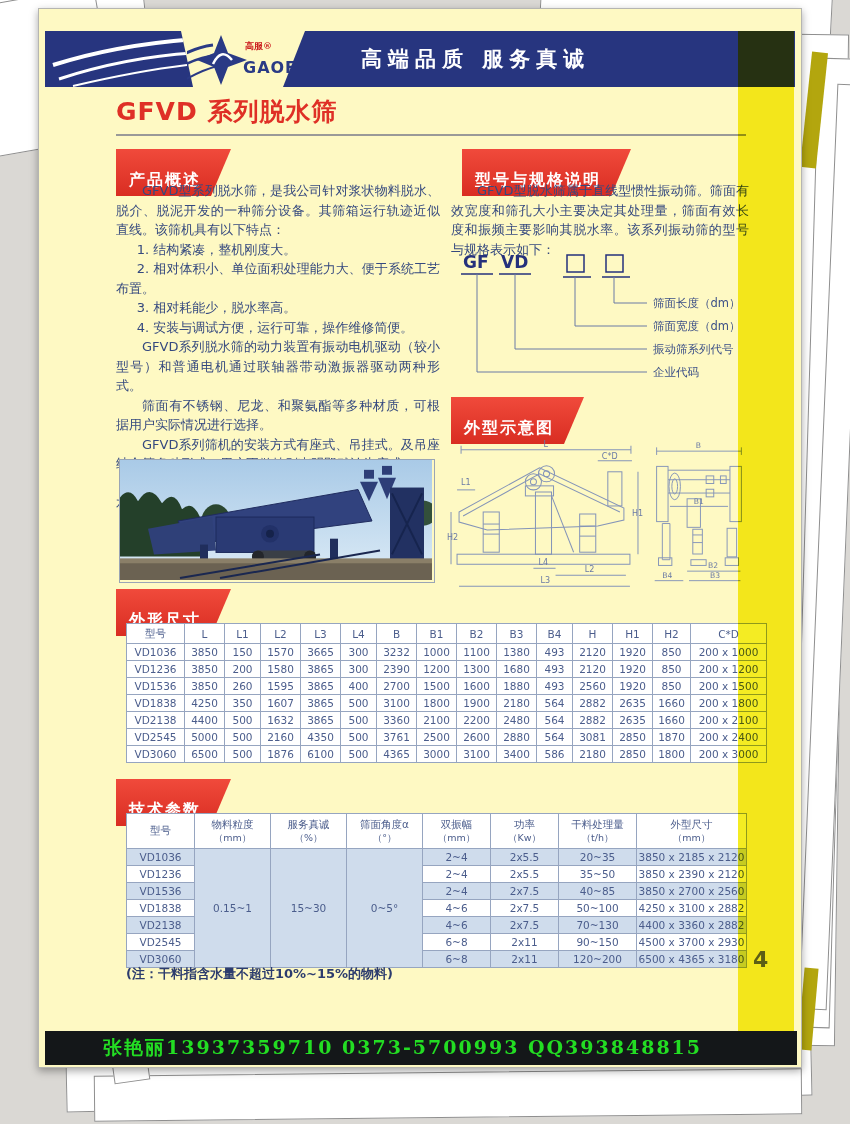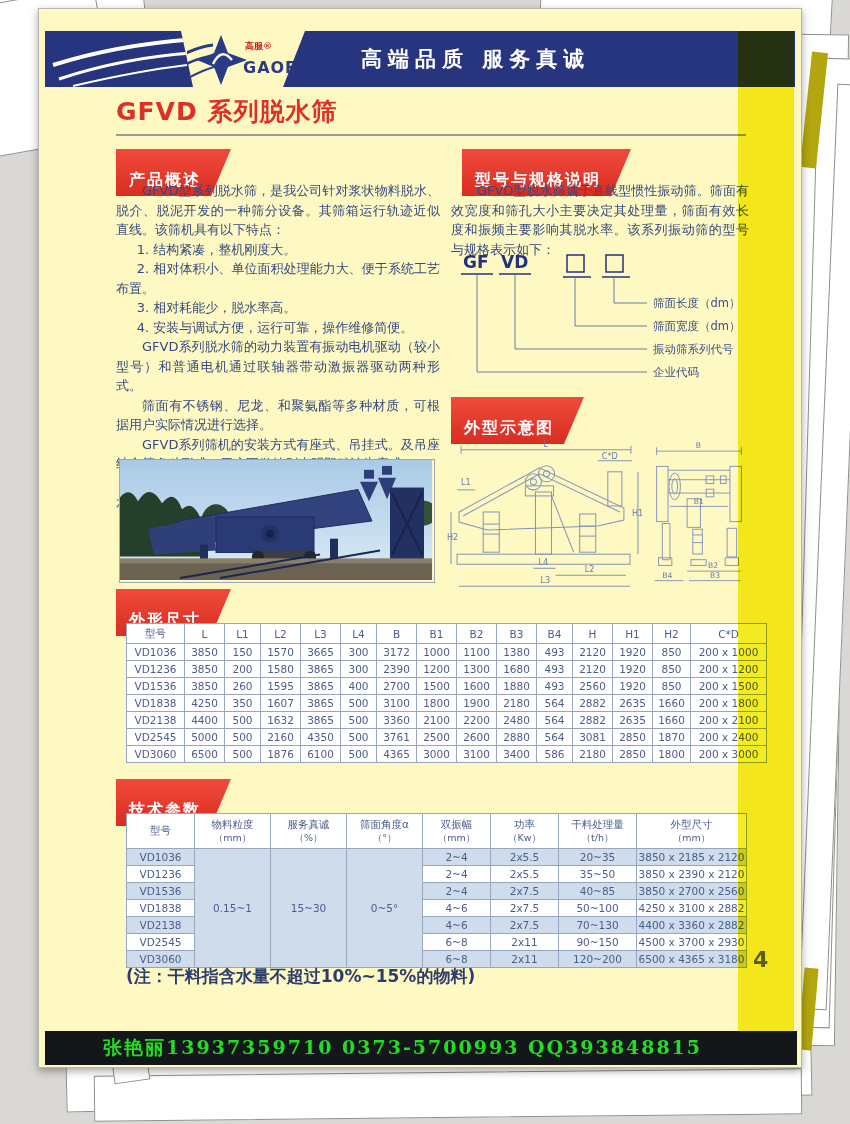--- a/index.html
+++ b/index.html
@@ -49,21 +49,21 @@
   table{border-collapse:collapse;table-layout:fixed;}
   .dims{position:absolute;left:87px;top:614px;width:620px;font-size:10.5px;color:#4b5d8c;}
   .dims th,.dims td{border:1px solid #96a5c0;text-align:center;padding:0;height:16px;font-weight:normal;background:#fff;}
   .dims th{height:19px;}
   .tech{position:absolute;left:87px;top:804px;width:620px;font-size:10.5px;color:#4b5d8c;}
   .tech th,.tech td{border:1px solid #96a5c0;text-align:center;padding:0;height:16px;font-weight:normal;background:#fff;}
   .tech thead th{height:34px;}
   .tech .hu{font-size:9.5px;}
   .tech tr.shade td{background:#cfdcec;}
   .tech td.plain{background:#fff;margin-left:30px;}
-  .tech-note{position:absolute;left:87px;top:956px;font-size:17px;font-weight:bold;color:#2c3c6e;}
+  .tech-note{position:absolute;left:87px;top:956px;font-size:13px;font-weight:bold;color:#2c3c6e;}
   .page-num{position:absolute;left:714px;top:938px;font-size:22px;font-weight:bold;color:#5c5e15;z-index:6;}
   .footer-bar{
     position:absolute;left:6px;top:1022px;width:752px;height:34px;background:#141719;z-index:2;
     display:flex;align-items:center;
   }
   .contact{color:#23dd23;font-size:19px;font-weight:bold;letter-spacing:2px;padding-left:58px;font-family:"DejaVu Serif","Liberation Serif",serif;}
   .stripe{
     position:absolute;left:699px;top:22px;width:56px;height:1000px;
     background:rgba(242,233,5,.88);mix-blend-mode:multiply;z-index:5;
   }
@@ -315,21 +315,21 @@
         </tr>
       </thead>
       <tbody>
         <tr>
           <td>VD1036</td>
           <td>3850</td>
           <td>150</td>
           <td>1570</td>
           <td>3665</td>
           <td>300</td>
-          <td>3172</td>
+          <td>3232</td>
           <td>1000</td>
           <td>1100</td>
           <td>1380</td>
           <td>493</td>
           <td>2120</td>
           <td>1920</td>
           <td>850</td>
           <td>200 x 1000</td>
         </tr>
         <tr>

